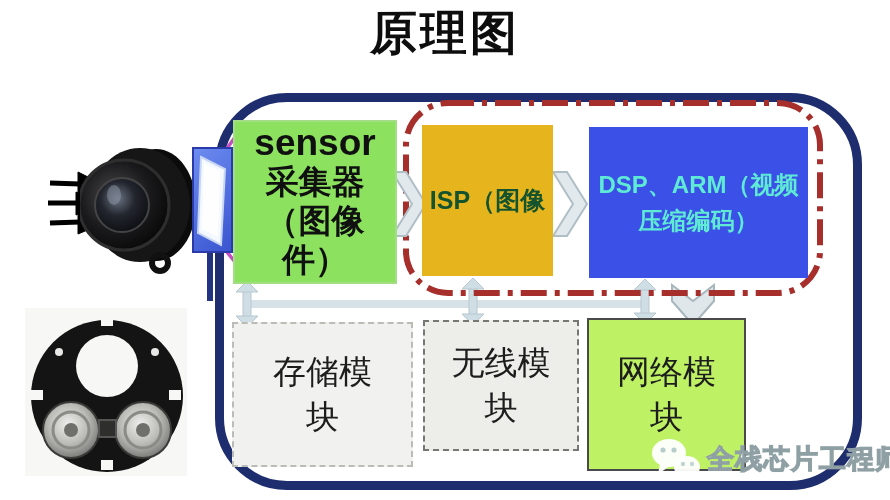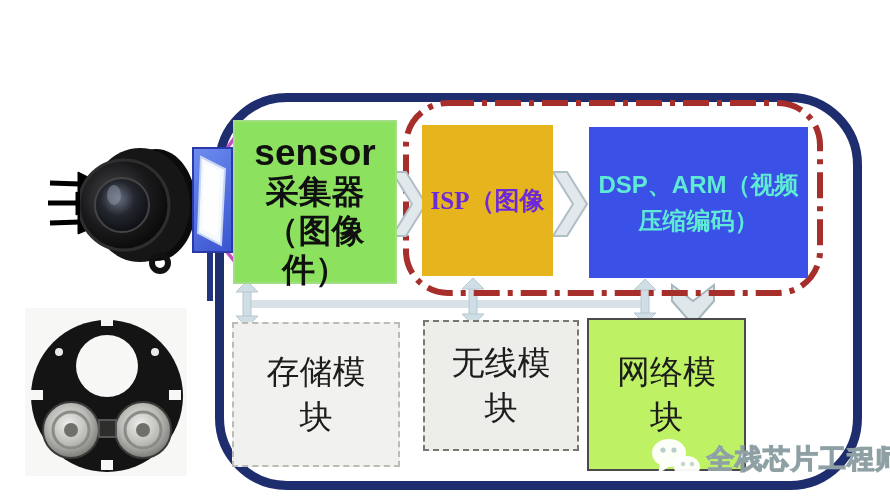--- a/index.html
+++ b/index.html
@@ -16,34 +16,34 @@
     border:9px solid #1e2d6e; border-radius:72px; box-sizing:border-box;
     background:transparent; z-index:1;
   }
   svg.overlay { position:absolute; left:0; top:0; z-index:2; }
   .box {
     position:absolute; box-sizing:border-box; display:flex; flex-direction:column;
     justify-content:center; align-items:center; text-align:center; z-index:3;
   }
   .sensor-box {
     left:233px; top:120px; width:164px; height:164px;
-    background:#8ce25f; border:2px solid #a3dd86; justify-content:flex-start; padding-top:12px;
+    background:#8ce25f; border:2px solid #a3dd86; justify-content:flex-start; padding-top:2px;
   }
   .sensor-box .en-line { font-size:37px; font-weight:700; color:#101010; line-height:1.05; }
   .sensor-box .zh-line { font-size:33px; font-weight:600; color:#101010; line-height:1.18; }
   .isp-box {
     left:422px; top:125px; width:131px; height:151px; background:#e6b51e;
   }
-  .isp-box .line { font-size:25px; font-weight:700; color:#6d28d9; line-height:1.5;font-family:Liberation Serif, serif; }
+  .isp-box .line { font-size:25px; font-weight:700; color:#14532d; line-height:1.5; }
   .dsp-box {
     left:589px; top:127px; width:219px; height:151px; background:#3a50e6;
   }
   .dsp-box .line { font-size:24px; font-weight:700; color:#5eead4; line-height:1.5; }
   .storage-box {
-    left:232px; top:322px; width:168px; height:145px;
+    left:232px; top:322px; width:181px; height:145px;
     background:#f1f1ef; border:2px dashed #bcbcb6;
   }
   .wireless-box {
     left:423px; top:320px; width:156px; height:131px;
     background:#ededea; border:2px dashed #767672;
   }
   .network-box {
     left:587px; top:318px; width:159px; height:153px;
     background:#bef264; border:2px solid #4a4a4a;
   }
@@ -66,20 +66,21 @@
     -webkit-text-stroke:1.1px #8fa0a4;
     text-shadow:0 0 1px #9eadb0;
     white-space:nowrap;
   }
 </style>
 </head>
 <body>
 
 <div class="stage">
 
+  <div class="title">原理图</div>
 
   <div class="outer-border"></div>
 
   <svg class="overlay" width="890" height="500">
 
     <g>
       <line x1="160" y1="168" x2="243" y2="272" stroke="#c44fc4" stroke-width="3.5"></line>
       <line x1="160" y1="242" x2="243" y2="126" stroke="#c44fc4" stroke-width="3.5"></line>
     </g>
 

